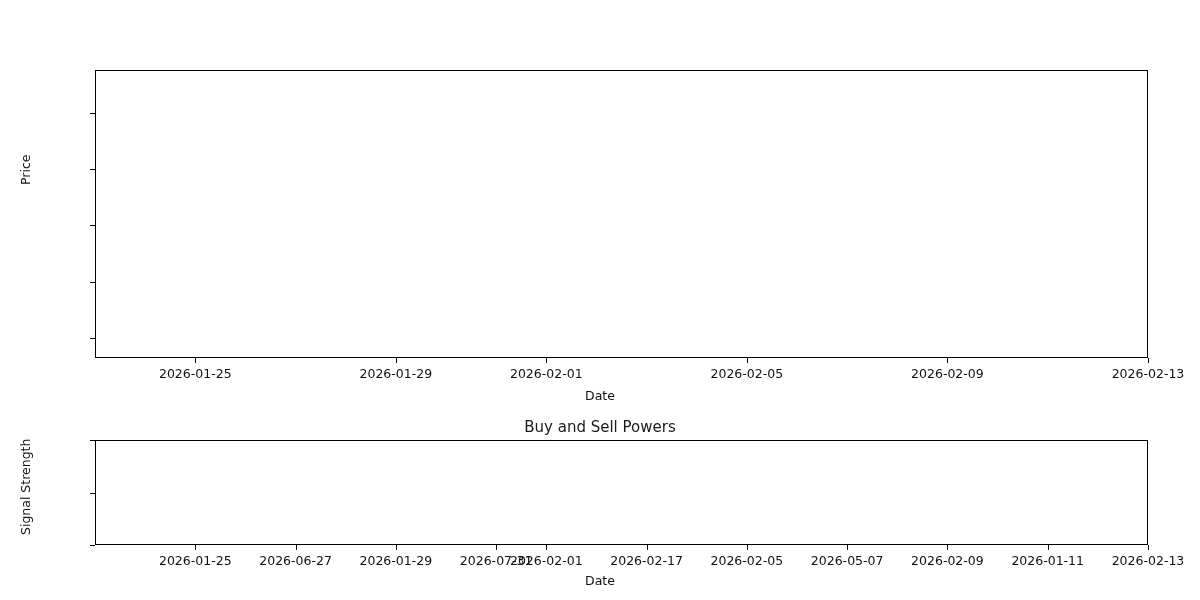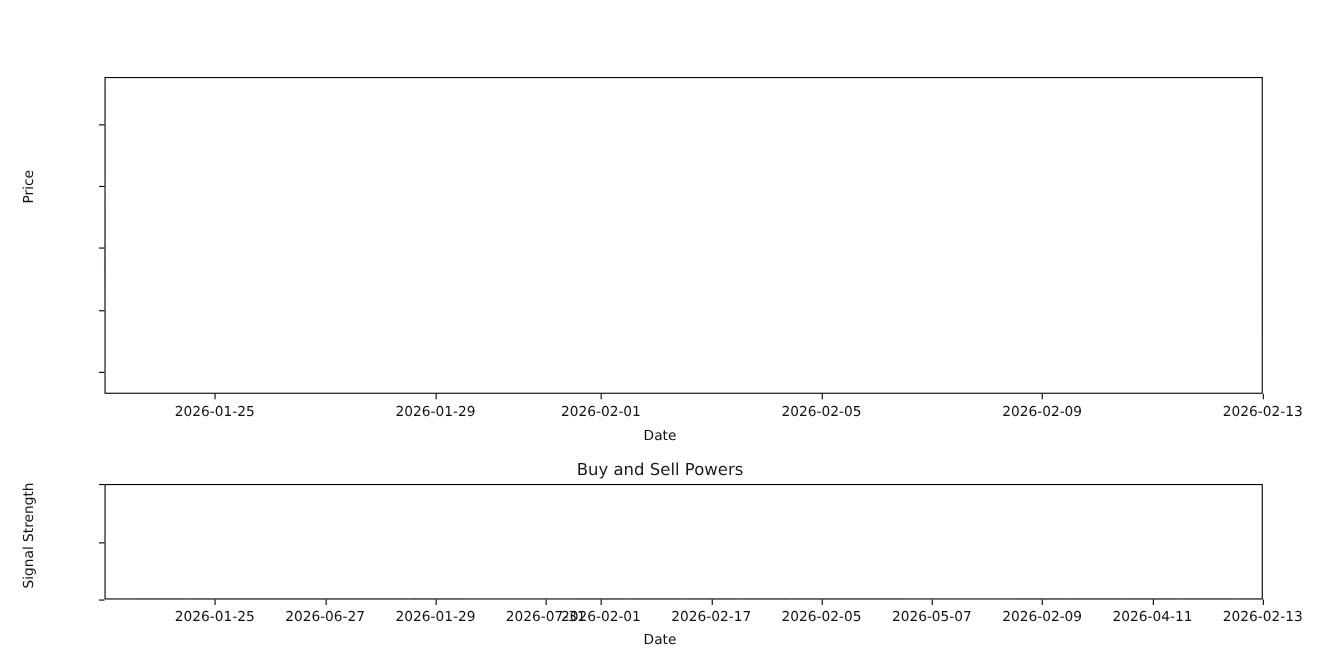--- a/index.html
+++ b/index.html
@@ -214,18 +214,18 @@
       <div class="xtick-lbl" style="left: 546.286px; top: 553px;">2026-02-01</div>
       <div class="xtick-mark" style="left: 646.571px; top: 545px;"></div>
       <div class="xtick-lbl" style="left: 646.571px; top: 553px;">2026-02-17</div>
       <div class="xtick-mark" style="left: 746.857px; top: 545px;"></div>
       <div class="xtick-lbl" style="left: 746.857px; top: 553px;">2026-02-05</div>
       <div class="xtick-mark" style="left: 847.143px; top: 545px;"></div>
       <div class="xtick-lbl" style="left: 847.143px; top: 553px;">2026-05-07</div>
       <div class="xtick-mark" style="left: 947.429px; top: 545px;"></div>
       <div class="xtick-lbl" style="left: 947.429px; top: 553px;">2026-02-09</div>
       <div class="xtick-mark" style="left: 1047.71px; top: 545px;"></div>
-      <div class="xtick-lbl" style="left: 1047.71px; top: 553px;">2026-04-11</div>
+      <div class="xtick-lbl" style="left: 1047.71px; top: 553px;">2026-01-11</div>
       <div class="xtick-mark" style="left: 1148px; top: 545px;"></div>
       <div class="xtick-lbl" style="left: 1148px; top: 553px;">2026-02-13</div>
     </div>
 
 </div>
 
 </body></html>

